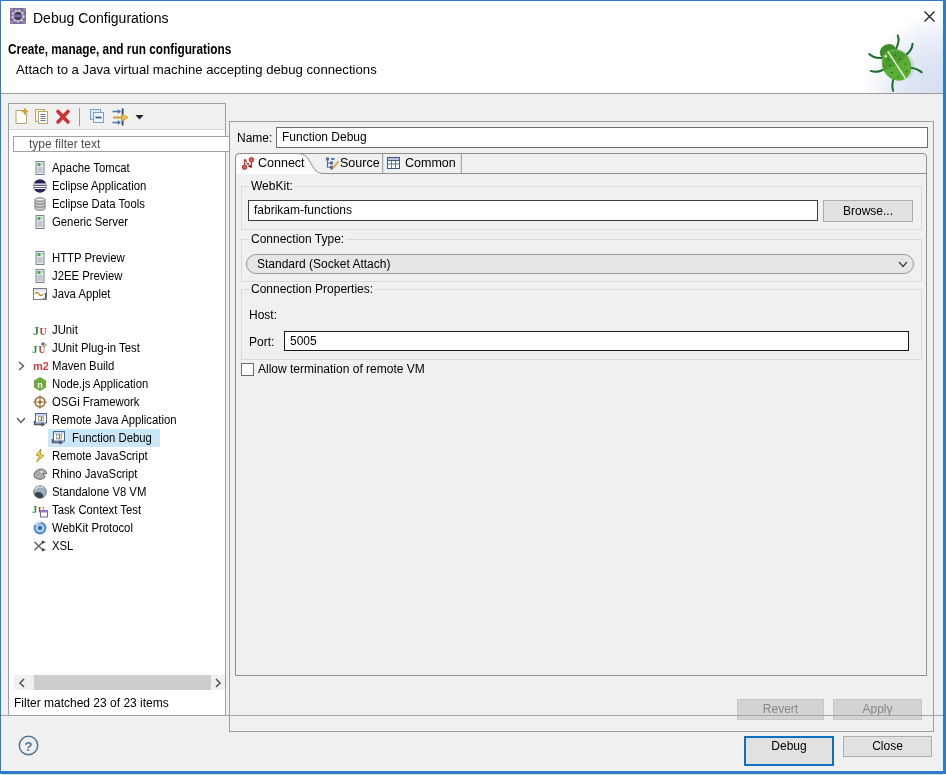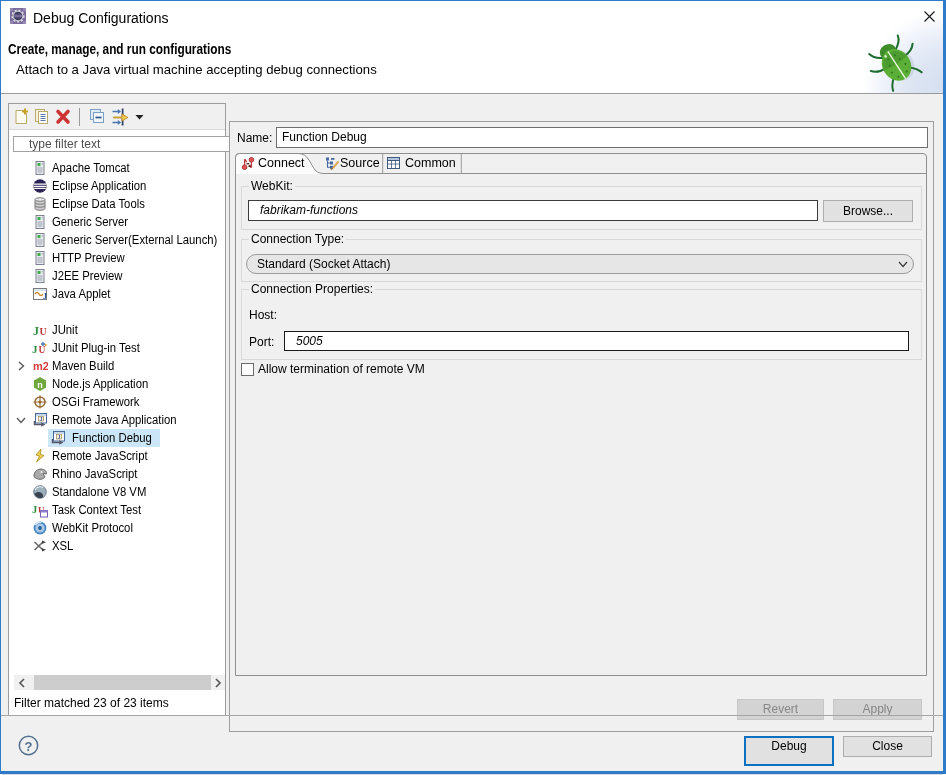--- a/index.html
+++ b/index.html
@@ -23,21 +23,21 @@
 .row.child svg.ic{left:41px;}
 .hl{position:absolute;left:39px;top:0;height:18px;background:#cbe6f7;}
 .exp{position:absolute;left:7px;top:4px;width:10px;height:10px;}
 .hsb{position:absolute;left:5px;top:571px;width:211px;height:15px;background:#f0f0f0;}
 .hsb .thumb{position:absolute;left:20px;top:0;width:177px;height:15px;background:#cdcdcd;}
 .matched{position:absolute;left:5px;top:592px;font-size:12px;color:#000;}
 .namelbl{position:absolute;left:7px;top:9px;font-size:12px;}
 .nameinp{position:absolute;left:46px;top:5px;width:645px;height:19px;border:1px solid #6e6e6e;background:#fff;font-size:12px;line-height:18px;padding-left:5px;}
 .grp{position:absolute;border:1px solid #d9d9d9;background:transparent;}
 .grp .cap{position:absolute;left:7px;top:-8px;background:#f0f0f0;padding:0 2px;font-size:12px;white-space:nowrap;}
-.tb{position:absolute;background:#fff;border:1px solid #898989;font-size:12px;box-sizing:border-box;padding-left:11px;font-style:italic;}
+.tb{position:absolute;background:#fff;border:1px solid #898989;font-size:12px;box-sizing:border-box;padding-left:5px;}
 .btn{position:absolute;background:#e1e1e1;border:1px solid #adadad;font-size:12px;text-align:center;box-sizing:border-box;color:#000;}
 .btn.dis{background:#d3d3d3;border-color:#c7c7c7;color:#878787;}
 .btn.def{border:2px solid #0e70c0;}
 .combo{position:absolute;background:#e6e6e6;border:1px solid #999;font-size:12px;box-sizing:border-box;padding-left:10px;}
 .cb{position:absolute;width:13px;height:13px;background:#fff;border:1px solid #6b6b6b;box-sizing:border-box;}
 .sepline{position:absolute;left:1px;top:715px;width:943px;height:1px;background:#a5a5a5;}
 </style>
 </head>
 <body>
 <svg width="0" height="0" style="position:absolute">
@@ -239,26 +239,20 @@
           <svg class="ic" width="16" height="16">
             <use href="#db"></use>
           </svg>
           <span class="txt">Eclipse Data Tools</span>
         </div>
       <div class="row" style="top:57px">
           <svg class="ic" width="16" height="16">
             <use href="#srv"></use>
           </svg>
           <span class="txt">Generic Server</span>
-        </div>
-      <div class="row" style="top:75px">
-          <svg class="ic" width="16" height="16">
-            <use href="#srv"></use>
-          </svg>
-          <span class="txt">Generic Server(External Launch)</span>
         </div>
       <div class="row" style="top:93px">
           <svg class="ic" width="16" height="16">
             <use href="#srv"></use>
           </svg>
           <span class="txt">HTTP Preview</span>
         </div>
       <div class="row" style="top:111px">
           <svg class="ic" width="16" height="16">
             <use href="#srv"></use>

